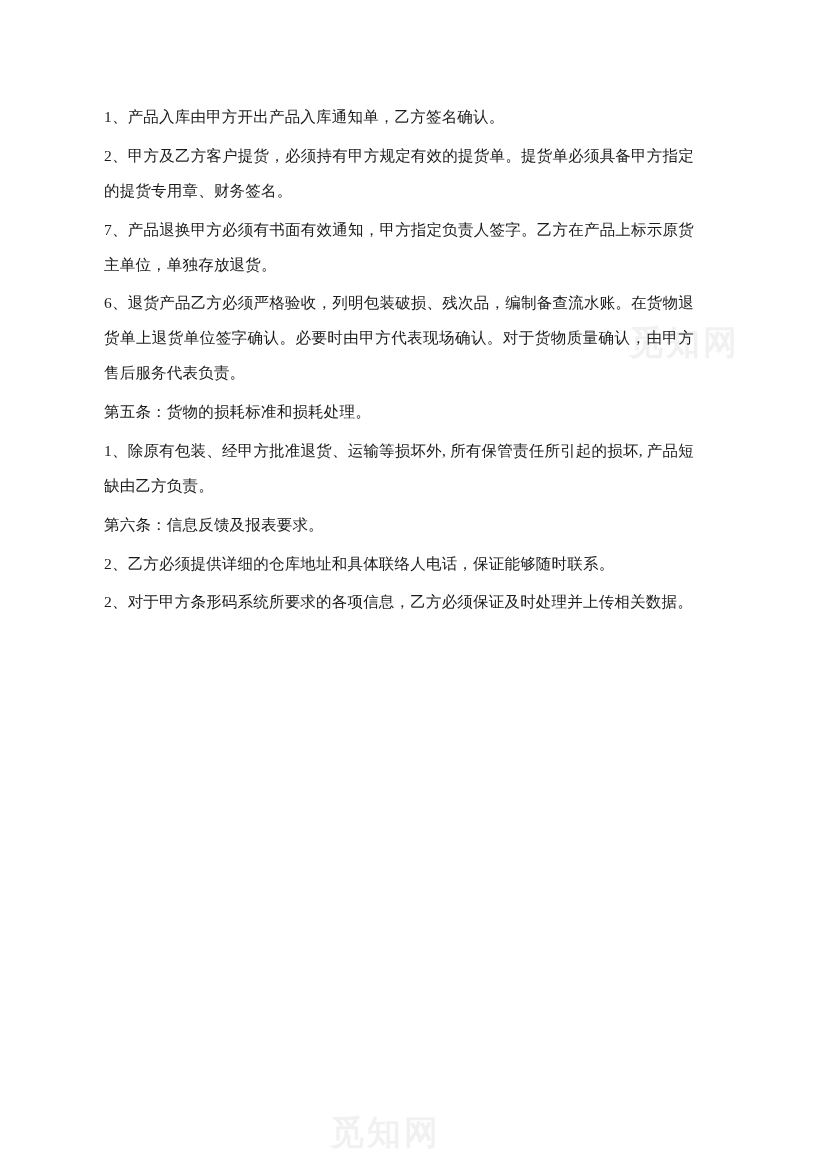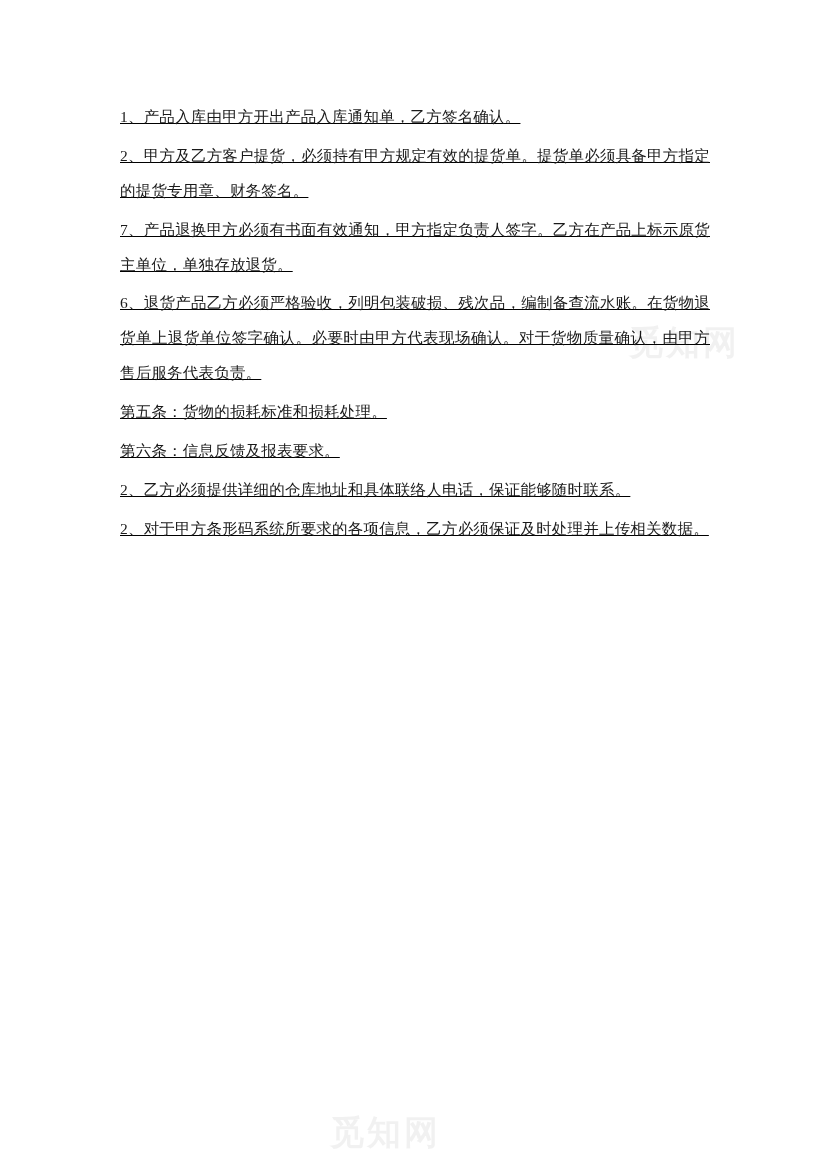--- a/index.html
+++ b/index.html
@@ -14,24 +14,23 @@
     position: relative;
     width: 830px;
     height: 1174px;
     background: #ffffff;
     margin: 0 auto;
     overflow: hidden;
     box-sizing: border-box;
   }
   .page-inner {
     position: absolute;
-    left: 120px;
+    left: 104px;
     top: 100px;
     width: 590px;
-    text-decoration: underline;
   }
   .para {
     font-size: 15.5px;
     line-height: 2.25;
     color: #1a1a1a;
     text-align: justify;
     margin: 0 0 4px 0;
     letter-spacing: 0.2px;
   }
   .watermark {
@@ -65,20 +64,21 @@
 <body>
 
 <div class="page">
 
   <div class="page-inner">
     <p class="para">1、产品入库由甲方开出产品入库通知单，乙方签名确认。</p>
     <p class="para">2、甲方及乙方客户提货，必须持有甲方规定有效的提货单。提货单必须具备甲方指定的提货专用章、财务签名。</p>
     <p class="para">7、产品退换甲方必须有书面有效通知，甲方指定负责人签字。乙方在产品上标示原货主单位，单独存放退货。</p>
     <p class="para">6、退货产品乙方必须严格验收，列明包装破损、残次品，编制备查流水账。在货物退货单上退货单位签字确认。必要时由甲方代表现场确认。对于货物质量确认，由甲方售后服务代表负责。</p>
     <p class="para">第五条：货物的损耗标准和损耗处理。</p>
+    <p class="para">1、除原有包装、经甲方批准退货、运输等损坏外, 所有保管责任所引起的损坏, 产品短缺由乙方负责。</p>
     <p class="para">第六条：信息反馈及报表要求。</p>
     <p class="para">2、乙方必须提供详细的仓库地址和具体联络人电话，保证能够随时联系。</p>
     <p class="para">2、对于甲方条形码系统所要求的各项信息，乙方必须保证及时处理并上传相关数据。</p>
   </div>
 
   <div class="watermark">
     <div class="wm-text wm-1">觅知网</div>
     <div class="wm-text wm-2">觅知网</div>
   </div>
 

